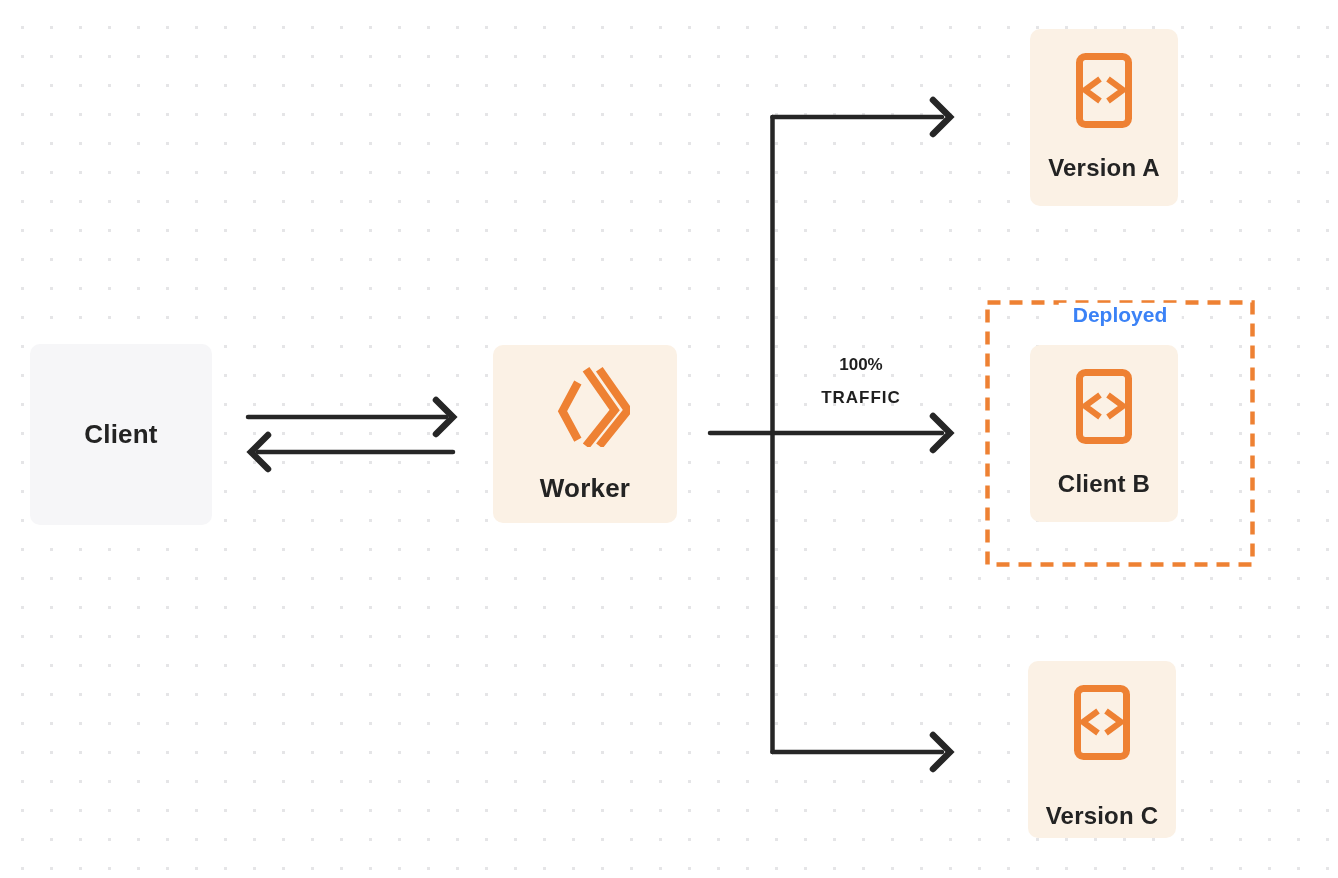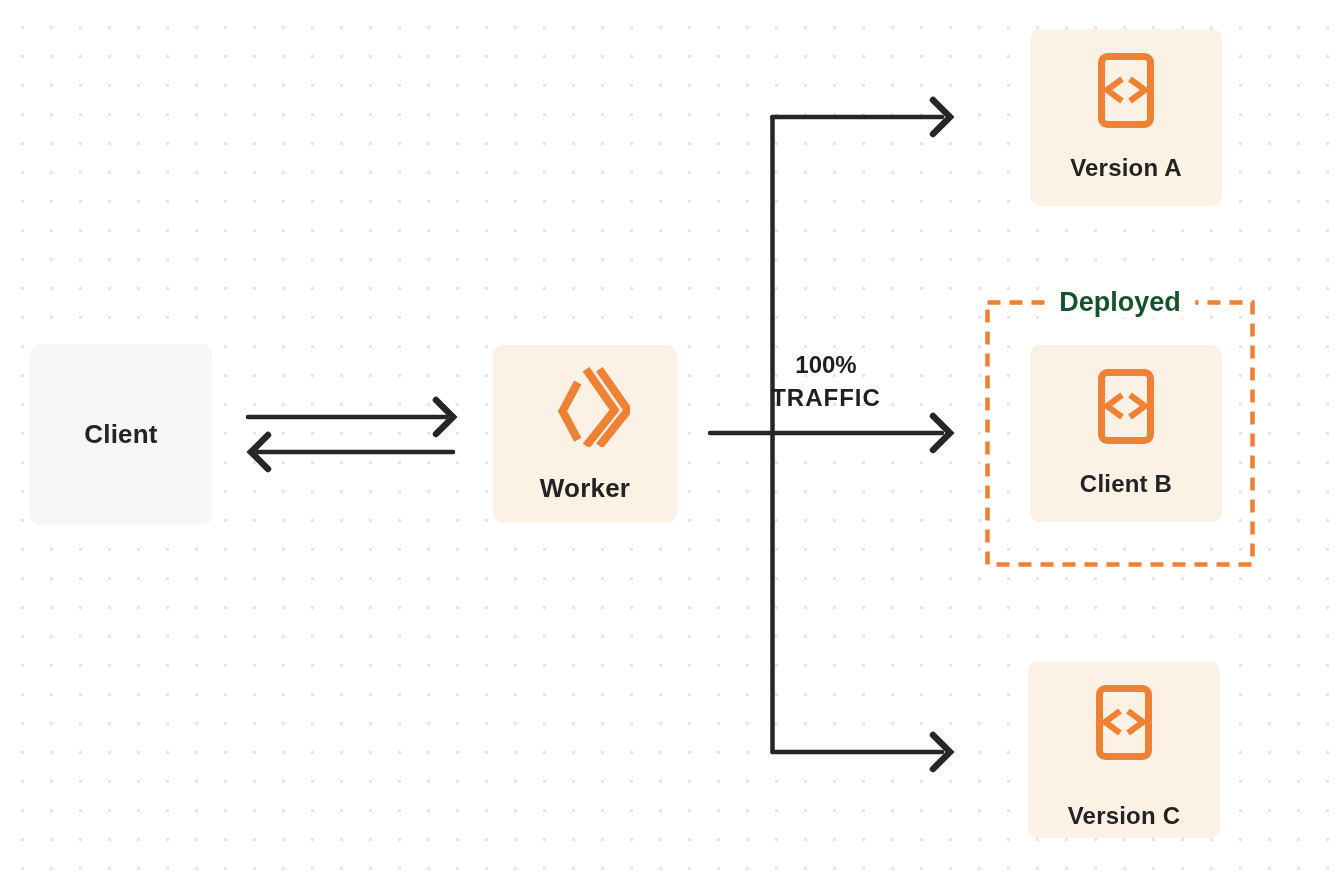--- a/index.html
+++ b/index.html
@@ -46,60 +46,60 @@
   .worker-node {
     left: 493px; top: 345px;
     width: 184px; height: 178px;
     background: #fbf1e5;
     justify-content: flex-start;
     padding-top: 16px;
   }
   .worker-node .node-label { font-size: 26px; margin-top: 26px; }
   .version-node {
     left: 1030px;
-    width: 192px; height: 177px;
+    width: 148px; height: 177px;
     background: #fbf1e5;
     justify-content: flex-start;
     padding-top: 24px;
   }
   .version-node .node-label { font-size: 24px; margin-top: 26px; }
   .version-a { top: 29px; }
   .version-b { top: 345px; }
   .version-c { top: 661px; left: 1028px; gap: 16px; }
 
   .traffic-label {
     position: absolute;
-    left: 756px; top: 348px;
+    left: 791px; top: 348px;
     width: 140px;
     text-align: center;
     font-weight: 700;
     color: #1f1f1f;
-    font-size: 24px;
+    font-size: 17px;
     line-height: 33px;
   }
   .traffic-label .traffic-line2 { letter-spacing: 1px; }
 
   .deployed-box {
     position: absolute;
     left: 985px; top: 300px;
     width: 270px; height: 267px;
   }
   .deployed-box svg {
     position: absolute;
     left: 0; top: 0;
   }
   .deployed-label {
     position: absolute;
-    left: 50%; top: 4px;
+    left: 50%; top: 16px;
     transform: translate(-50%, -55%);
     background: #ffffff;
     padding: 0 14px;
     font-weight: 700;
-    font-size: 27px;
-    color: #14532d;
+    font-size: 21px;
+    color: #3b82f6;
     white-space: nowrap;
   }
 </style>
 </head>
 <body>
 
 <div class="canvas">
 
   <svg class="arrows-layer" viewBox="0 0 1338 878" fill="none">
 

